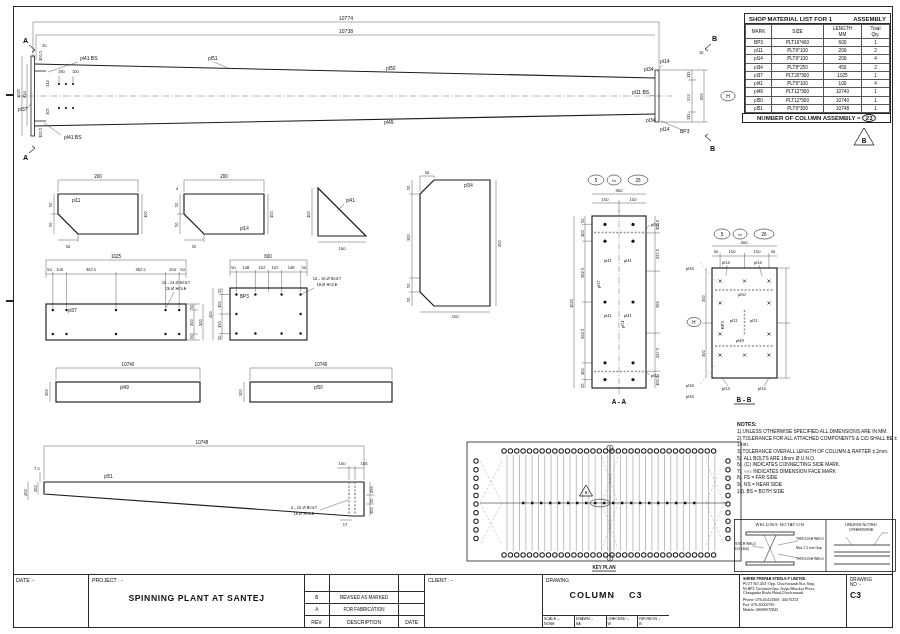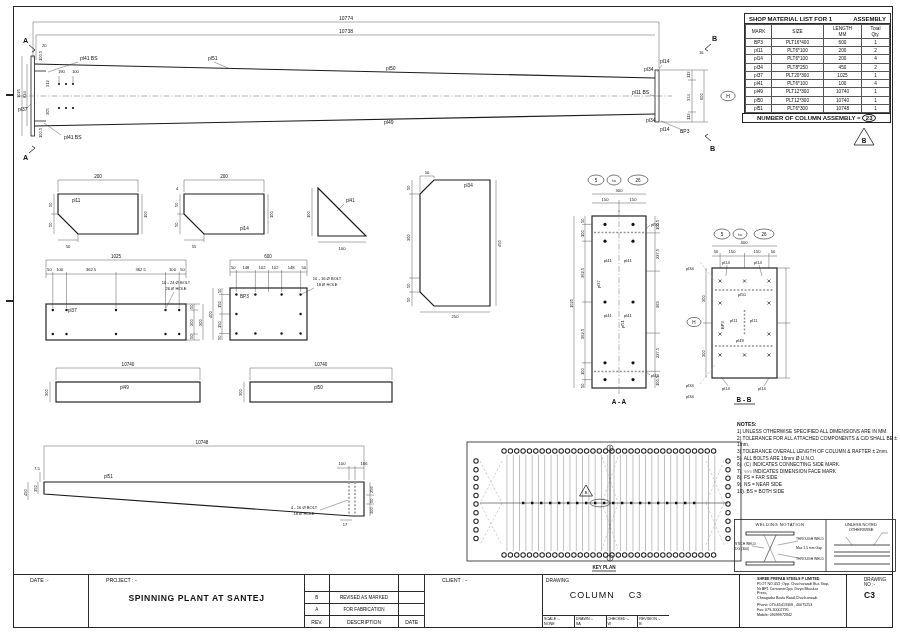--- a/index.html
+++ b/index.html
@@ -25,29 +25,29 @@
 .mat table{border-collapse:collapse;width:100%;font-size:4.7px}
 .mat th,.mat td{border:.8px solid #555;text-align:center;padding:0 1px;line-height:1.55;font-weight:normal;white-space:pre-line}
 .mat th{line-height:1.25;padding-top:1px}
 .asm{position:absolute;left:742px;top:113px;width:149px;border:1px solid #222;font-size:6px;font-weight:bold;text-align:center;padding:1px 0;background:#fff}
 .asm b{border:.9px solid #222;border-radius:50%;padding:0 2.5px}
 
 .notes{position:absolute;left:737px;top:421px;width:160px;font-size:4.8px;line-height:1.38}
 .notes .nt{font-size:5.2px;font-weight:bold;margin-bottom:1px}
 
 .tb{position:absolute;left:13px;top:574px;width:880px;height:54px;border-top:1.3px solid #262626;font-size:5.5px}
-.cell{position:absolute;top:0;height:100%;border-left:1px solid #2a2a2a;padding:2px 17px}
+.cell{position:absolute;top:0;height:100%;border-left:1px solid #2a2a2a;padding:2px 3px}
 .lbl{font-size:5.3px}
 .proj-name{text-align:center;font-size:8.6px;letter-spacing:.6px;margin-top:10px;font-weight:bold}
 .revt{position:absolute;top:0;height:100%;border-left:1px solid #2a2a2a}
 .rrow{display:flex;border-bottom:1px solid #2a2a2a}
 .rrow:last-child{border-bottom:none}
 .rc{border-right:1px solid #2a2a2a;text-align:center;font-size:4.6px;overflow:hidden;display:flex;align-items:center;justify-content:center}
 .rc:last-child{border-right:none}
-.dwg-name{position:absolute;left:0;right:0;top:15px;text-align:center;font-size:9px;font-weight:normal;letter-spacing:1px}
+.dwg-name{position:absolute;left:0;right:0;top:15px;text-align:center;font-size:9px;font-weight:bold;letter-spacing:1px}
 .strip{position:absolute;left:0;right:0;bottom:0;height:13px;border-top:1px solid #2a2a2a;display:flex}
 .sc{flex:1;border-right:1px solid #2a2a2a;font-size:3.7px;padding:1px 1px;line-height:1.25}
 .sc:last-child{border-right:none}
 .addr{font-size:3.65px;line-height:1.32}
 .addr div:first-child{font-weight:bold}
 .no-cell div{text-align:left}
 .no-big{font-size:8.5px;font-weight:bold;margin-top:3px}
 .logo-bar{background:#21409a;color:#fff;font-size:3.1px;text-align:center;padding:1.5px 1px;letter-spacing:.2px;font-weight:bold;margin-top:1px}
 </style>
 </head>

